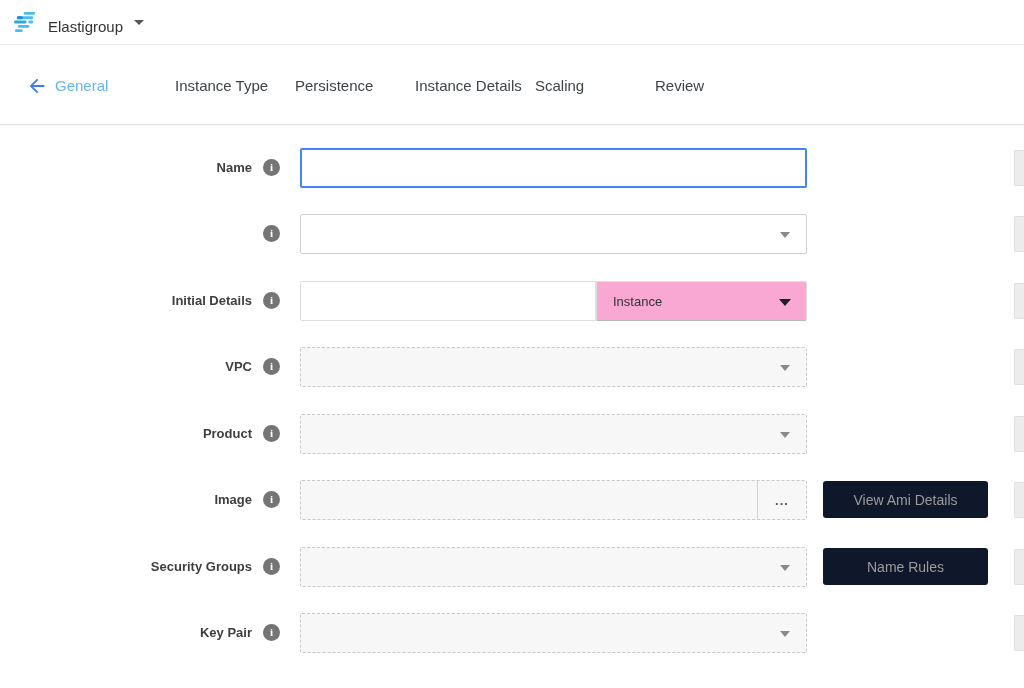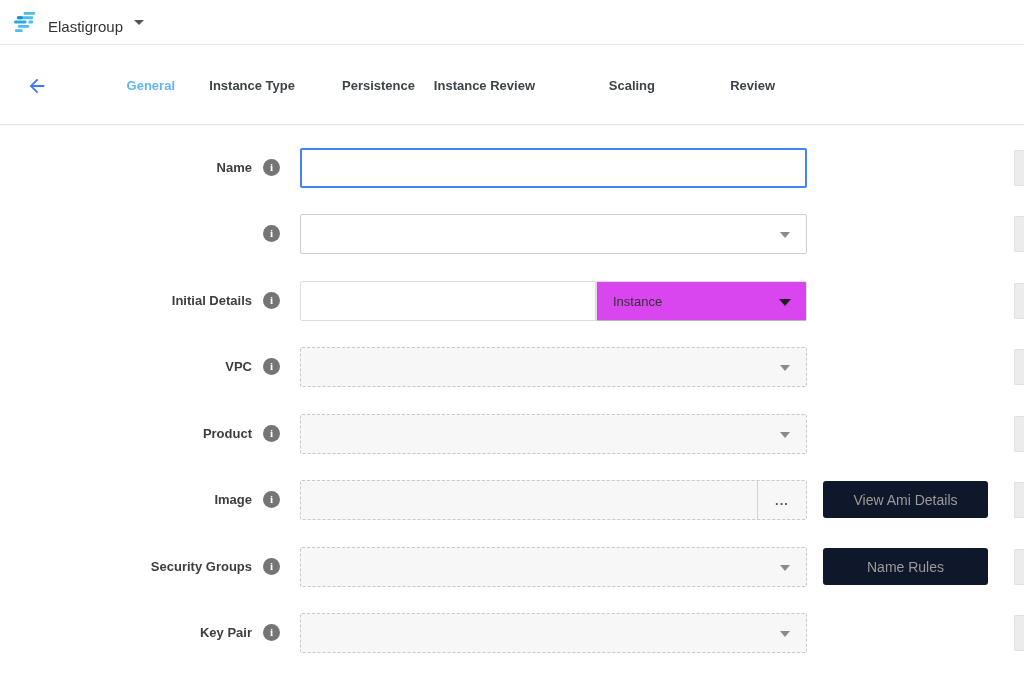--- a/index.html
+++ b/index.html
@@ -17,21 +17,21 @@
   .caret-dark-sm { border-left:5px solid transparent; border-right:5px solid transparent;
                    border-top:5px solid #555; margin-left:2px; }
 
   
   .tabbar { position:absolute; top:46px; left:0; width:1024px; height:79px;
             background:#fff; border-bottom:1px solid #e5e5e5;
             box-shadow:0 1px 2px rgba(0,0,0,0.04); display:flex; align-items:center; }
   .back-btn { position:absolute; left:20px; top:0; height:79px; width:34px;
               display:flex; align-items:center; justify-content:center; cursor:pointer; }
   .tabs { position:absolute; left:55px; top:0; height:79px; display:flex; align-items:center; }
-  .tab { width:120px; text-align:right; font-size:13px; color:#3e4347; cursor:pointer;font-weight:bold; }
+  .tab { width:120px; text-align:left; font-size:15px; color:#3e4347; cursor:pointer; }
   .tab.active { color:#64b5f6; }
 
   
   .row { position:absolute; left:0; width:1024px; height:40px; }
   .lbl { position:absolute; left:0; top:0; width:252px; height:40px; line-height:40px;
          text-align:right; font-size:13px; font-weight:bold; color:#3e3e3e; }
   .info { position:absolute; left:263px; top:11px; width:17px; height:17px;
           border-radius:50%; background:#757575; color:#fff; font-size:11px;
           font-weight:bold; text-align:center; line-height:17px;
           font-family:"Liberation Serif", serif; cursor:pointer; }
@@ -43,21 +43,21 @@
   .select { background:#fff; border:1px solid #cfcfcf; border-radius:2px; cursor:pointer; }
   .select-disabled { background:#f7f7f7; border:1px dashed #c9c9c9; border-radius:2px; }
   .caret-gray { position:absolute; right:16px; top:17px;
                 border-left:5px solid transparent; border-right:5px solid transparent;
                 border-top:6px solid #8a8a8a; }
 
   .cap-input { position:absolute; left:0; top:0; width:296px; height:40px;
                border:1px solid #ddd; border-radius:2px 0 0 2px; background:#fff;
                outline:none; padding:0 12px; font-size:14px; color:#333; }
   .unit-select { position:absolute; left:296px; top:0; width:211px; height:40px;
-                 background:#d946ef; border:1px solid #dedede; border-bottom-color:#b9b9b9;
+                 background:#f9a8d4; border:1px solid #dedede; border-bottom-color:#b9b9b9;
                  border-radius:0 2px 2px 0; cursor:pointer; display:flex; align-items:center; }
   .unit-select .unit-label { font-size:13px; color:#333; padding-left:16px; }
   .caret-darker { position:absolute; right:15px; top:17px;
                   border-left:6px solid transparent; border-right:6px solid transparent;
                   border-top:7px solid #1f1f1f; }
 
   .image-wrap { background:#f7f7f7; border:1px dashed #c9c9c9; border-radius:2px;
                 display:flex; }
   .image-input { flex:1; height:100%; }
   .browse { width:49px; height:100%; border-left:1px solid #d2d2d2; display:flex;
@@ -98,21 +98,21 @@
   <nav class="tabbar">
     <span class="back-btn">
       <svg width="22" height="22" viewBox="0 0 24 24">
         <path d="M20 11H7.83l5.59-5.59L12 4l-8 8 8 8 1.41-1.41L7.83 13H20v-2z" fill="#4077f2"></path>
       </svg>
     </span>
     <div class="tabs">
       <span class="tab active">General</span>
       <span class="tab">Instance Type</span>
       <span class="tab">Persistence</span>
-      <span class="tab">Instance Review</span>
+      <span class="tab">Instance Details</span>
       <span class="tab">Scaling</span>
       <span class="tab">Review</span>
     </div>
   </nav>
 
   <div class="row" style="top:148px">
     <label class="lbl">Name</label>
     <span class="info">i</span>
     <input class="control input-focused" value="" style="">
     <div class="edge"></div>

